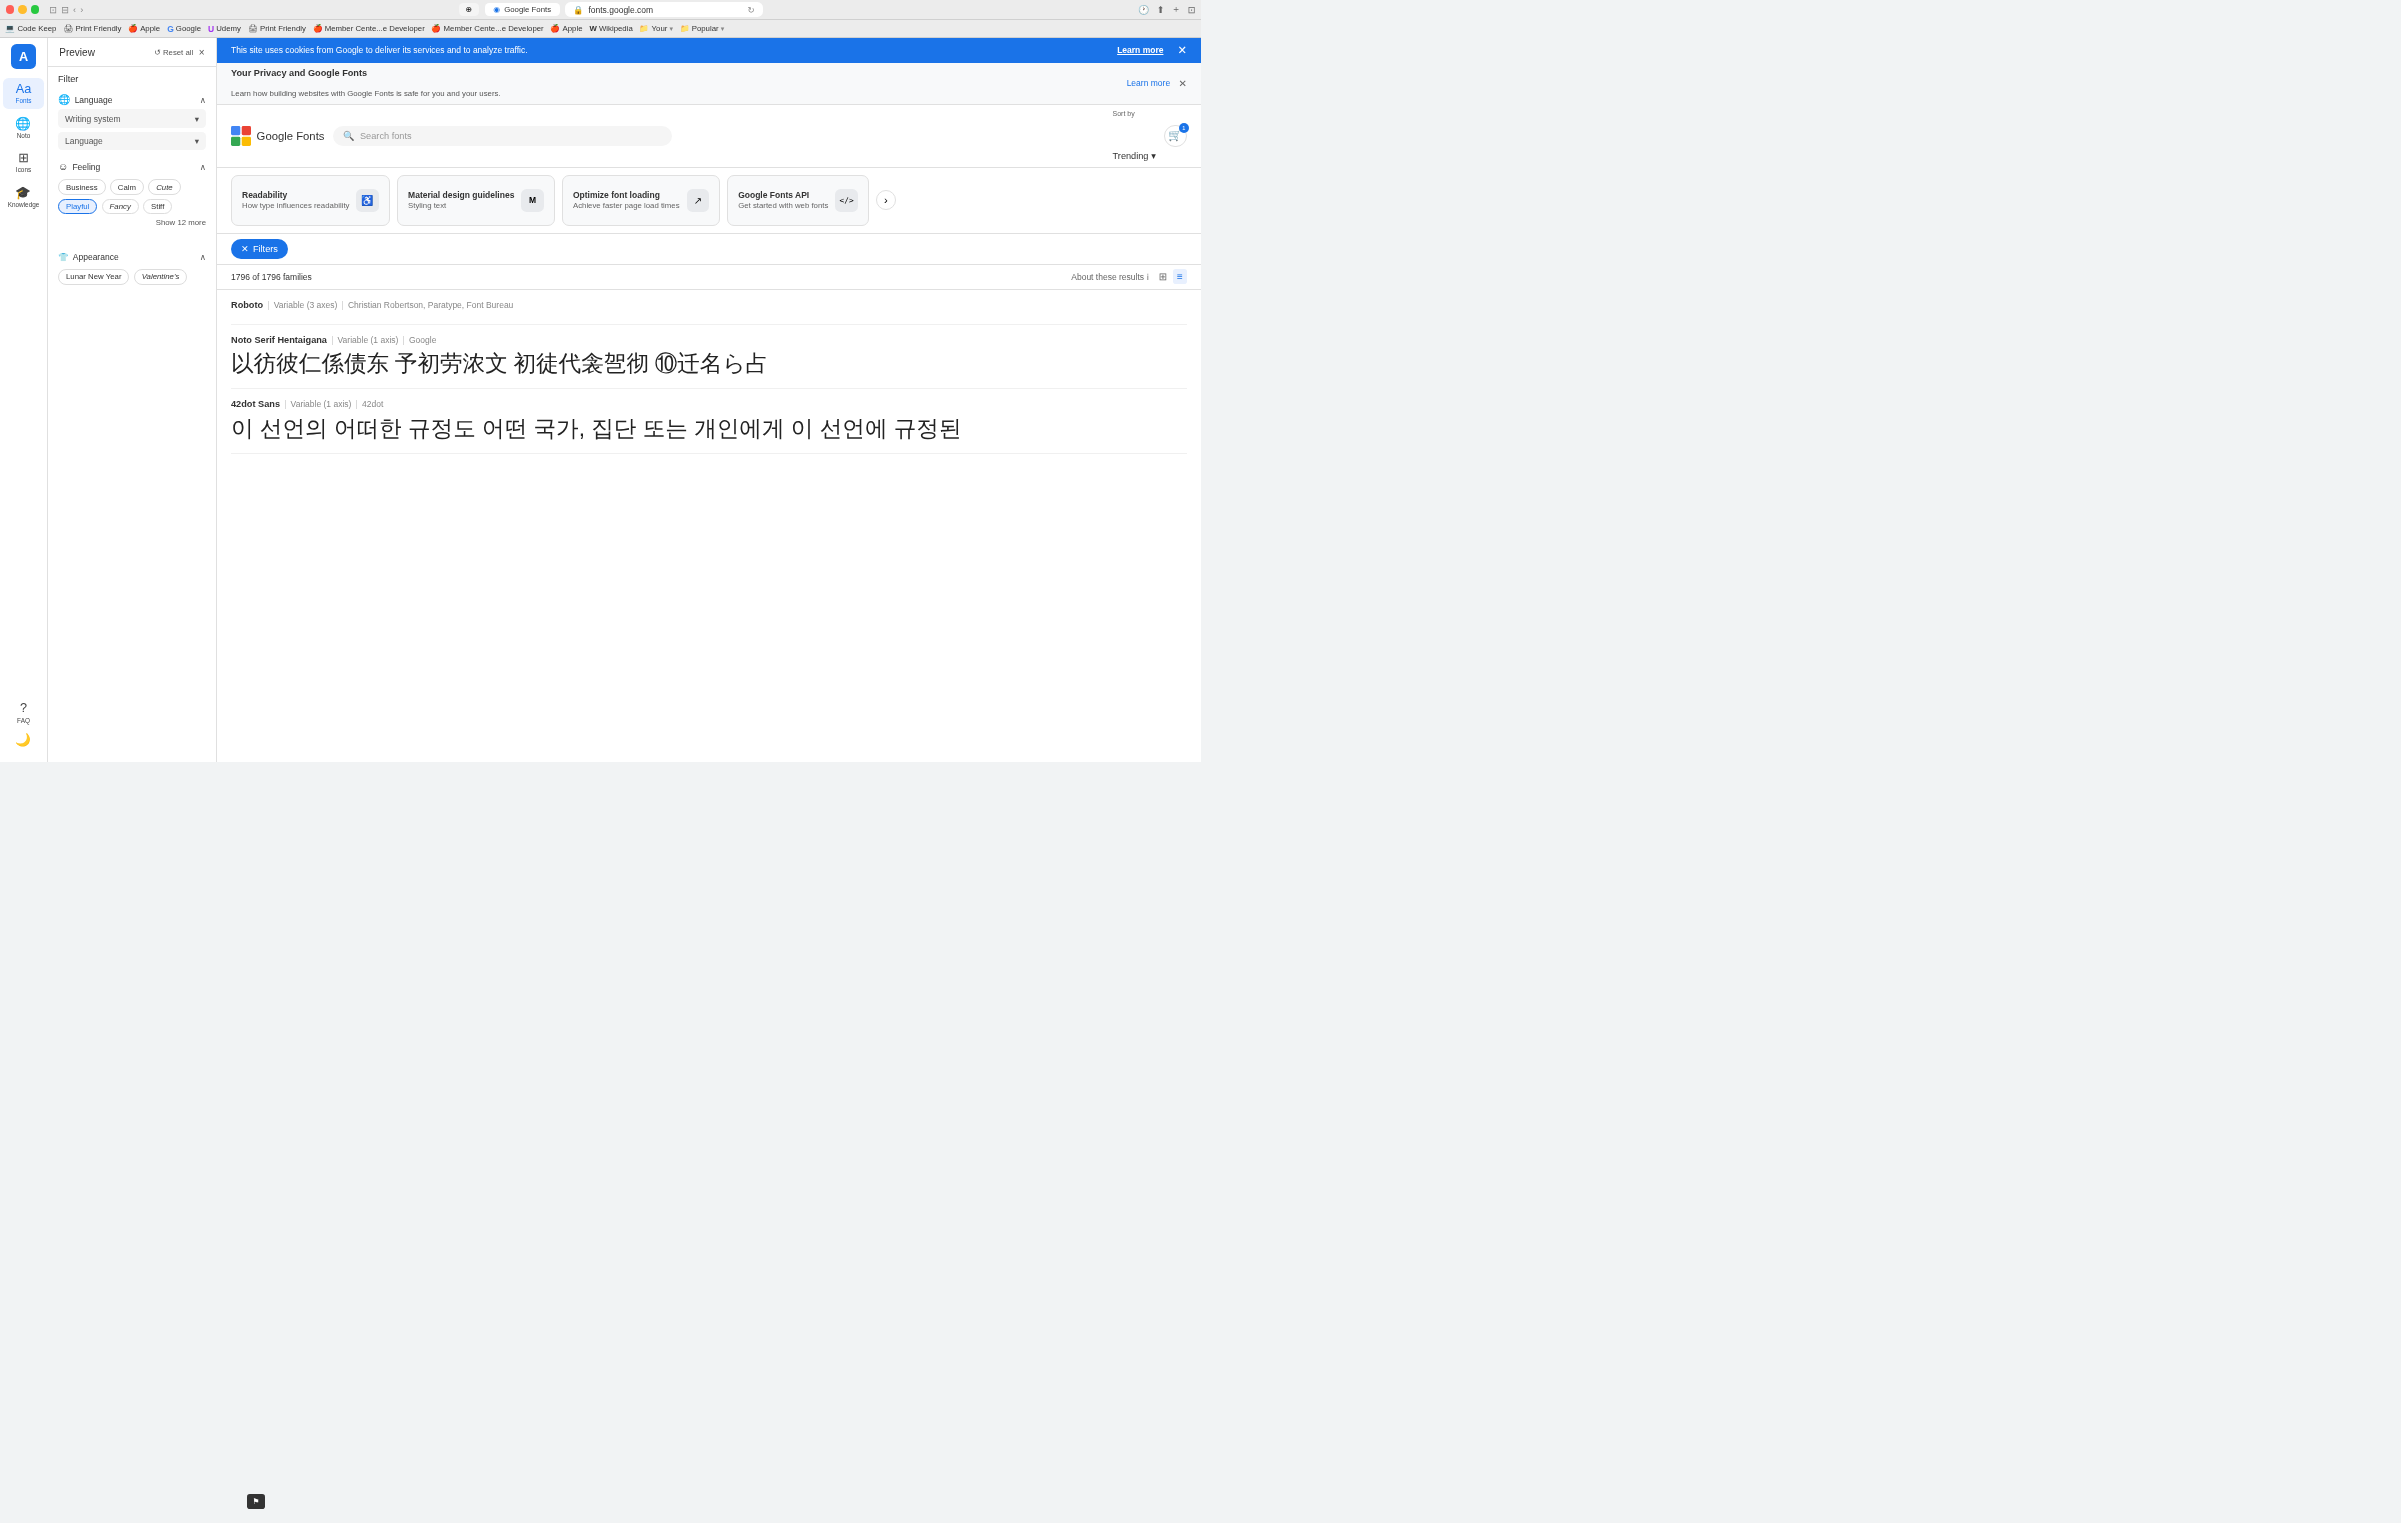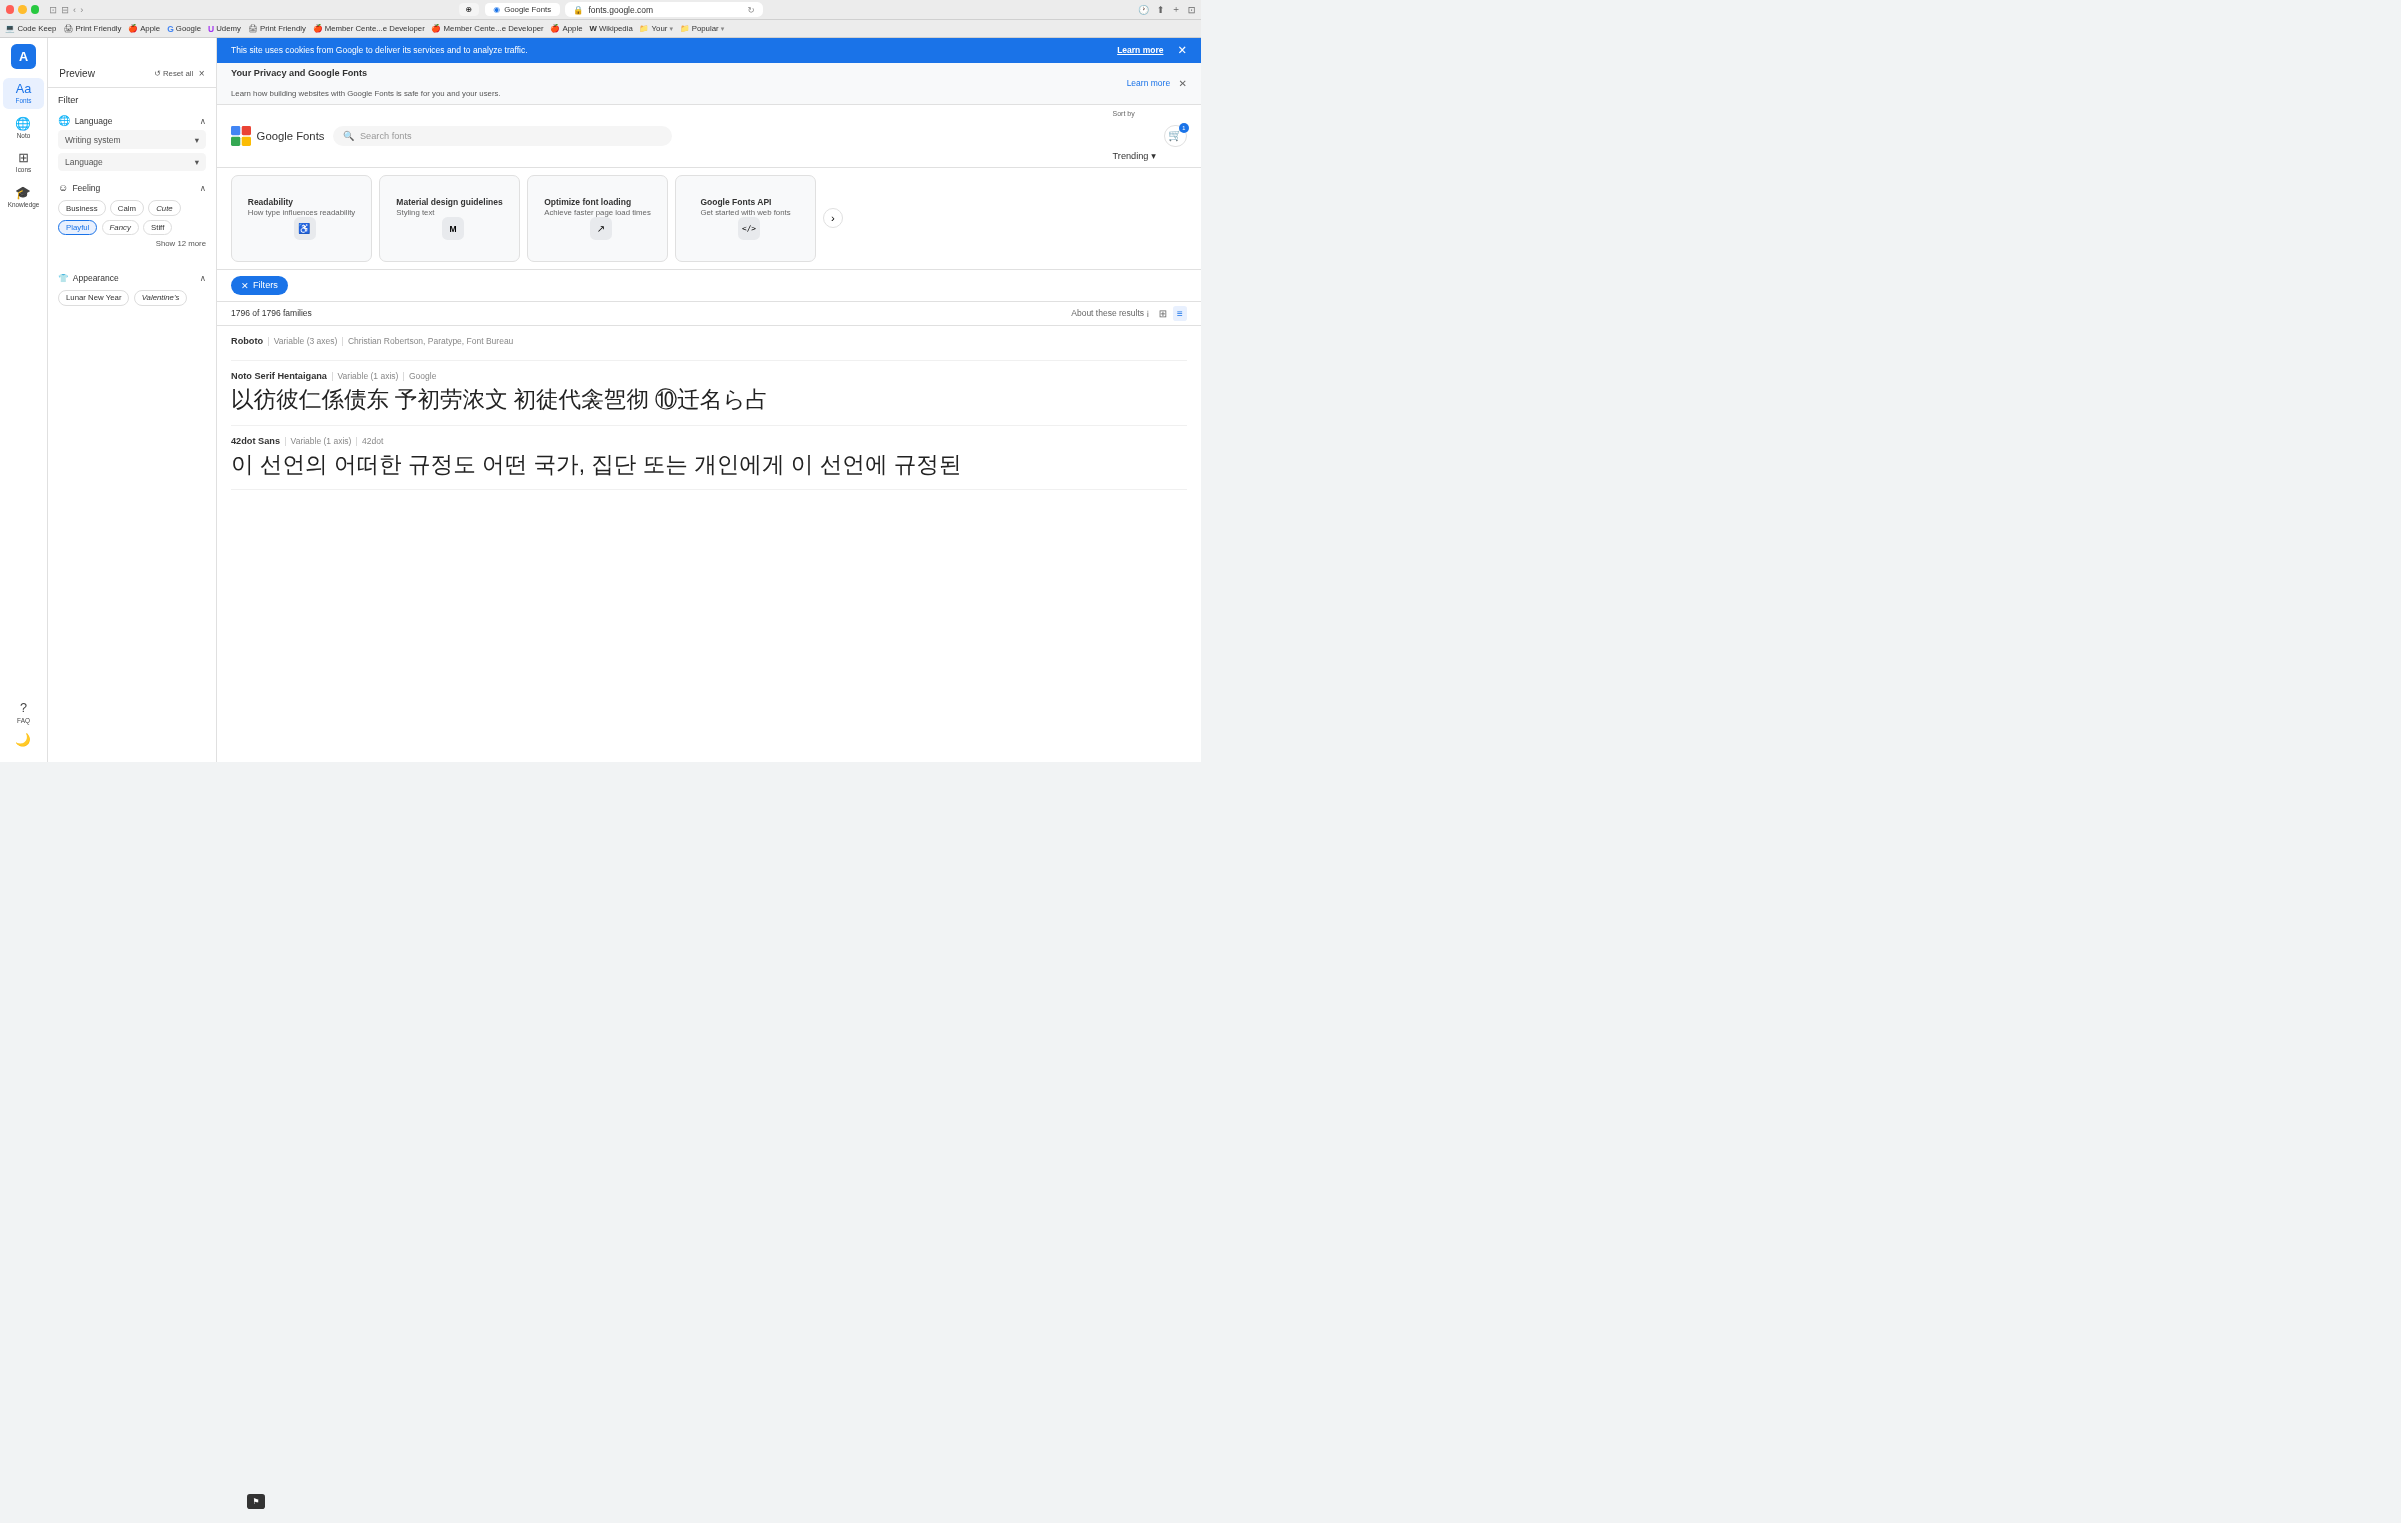--- a/index.html
+++ b/index.html
@@ -93,21 +93,20 @@
       display: flex;
       flex-direction: column;
       overflow-y: auto;
     }
     .panel-header {
       display: flex;
       align-items: center;
       justify-content: space-between;
       padding: 8.5px 11.3px;
       border-bottom: 0.7px solid #e0e0e0;
-      margin-top: 21px;
     }
     .panel-title { font-size: 10px; font-weight: 500; color: #333; }
     .panel-header-actions { display: flex; gap: 5.6px; align-items: center; }
     .reset-btn { font-size: 7.8px; color: #555; cursor: pointer; display: flex; align-items: center; gap: 2.1px; }
     .close-btn { font-size: 10px; color: #555; cursor: pointer; }
 
     
     .preview-section { padding: 8.5px 10px; border-bottom: 0.7px solid #e0e0e0; }
     .preview-box {
       background: #e8f0fe;
@@ -284,28 +283,27 @@
       padding: 7px 14px;
       border-bottom: 0.7px solid #e0e0e0;
       display: flex;
       align-items: center;
       gap: 7px;
       overflow: hidden;
     }
     .featured-card {
       background: #f8f9fa;
       border-radius: 7px;
-      padding: 21px 10px;
+      padding: 13px 10px;
       display: flex;
       align-items: center;
       justify-content: space-between;
       min-width: 141px;
       cursor: pointer;
       border: 0.7px solid #e0e0e0;
-      flex-direction: column;
     }
     .featured-card-text { flex: 1; }
     .featured-card-title { font-size: 8.5px; font-weight: 600; color: #333; margin-bottom: 1.4px; }
     .featured-card-subtitle { font-size: 7.8px; color: #666; }
     .featured-card-icon {
       width: 22.6px;
       height: 22.6px;
       background: #e8eaed;
       border-radius: 5.6px;
       display: flex;

